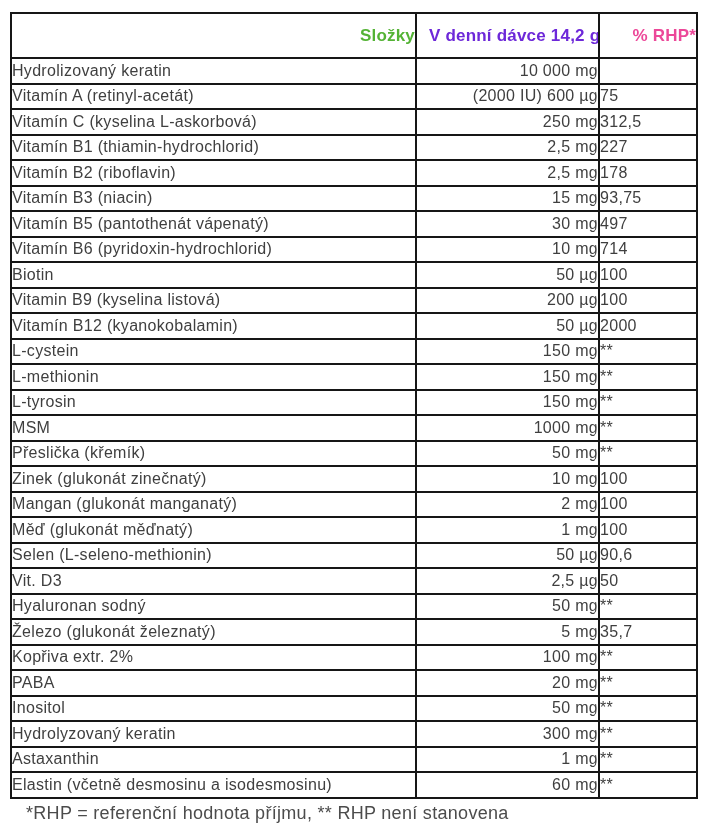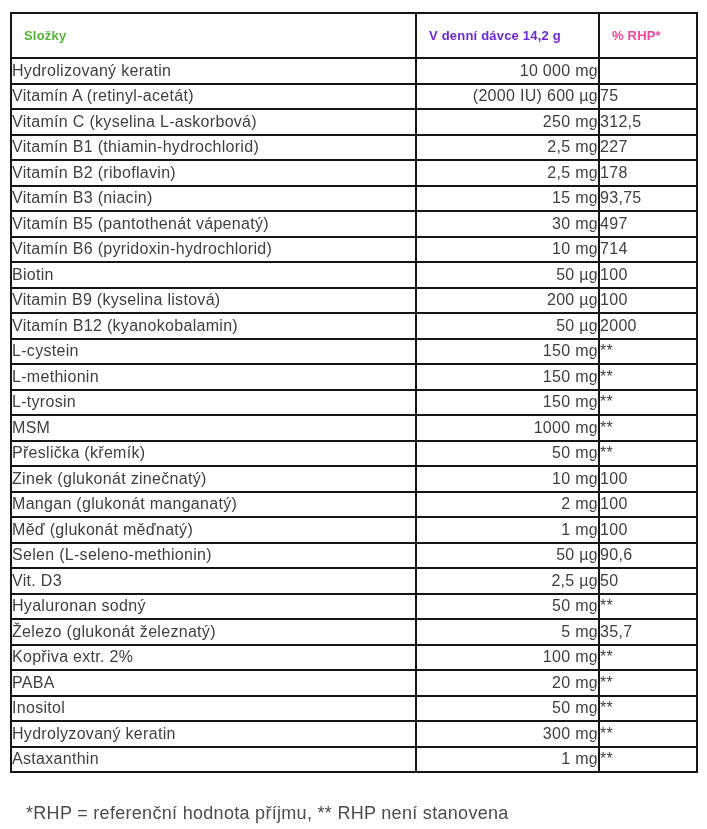--- a/index.html
+++ b/index.html
@@ -29,23 +29,23 @@
 
   table.nutrition th,
   table.nutrition td {
     border: 2px solid #161616;
     padding: 0;
     overflow: hidden;
     white-space: nowrap;
   }
   table.nutrition thead tr { height: 45px; }
   table.nutrition th {
-    font-size: 13px;
+    font-size: 17px;
     font-weight: bold;
-    text-align: left;
+    text-align: right;
     letter-spacing: 0.2px;
     padding-left: 12px;
   }
   table.nutrition tbody tr { height: 25.5px; }
   table.nutrition td {
     font-size: 16px;
     font-weight: 400;
     color: #3f3f3f;
     letter-spacing: 0.3px;
   }
@@ -242,18 +242,23 @@
     <td class="c2">300 mg</td>
     <td class="c3">**</td>
   </tr>
 
   <tr>
     <td class="c1">Astaxanthin</td>
     <td class="c2">1 mg</td>
     <td class="c3">**</td>
   </tr>
 
+  <tr>
+    <td class="c1">Elastin (včetně desmosinu a isodesmosinu)</td>
+    <td class="c2">60 mg</td>
+    <td class="c3">**</td>
+  </tr>
 </tbody>
   </table>
 
   <div class="footnote">*RHP = referenční hodnota příjmu, ** RHP není stanovena</div>
 
 </div>
 
 </body></html>

